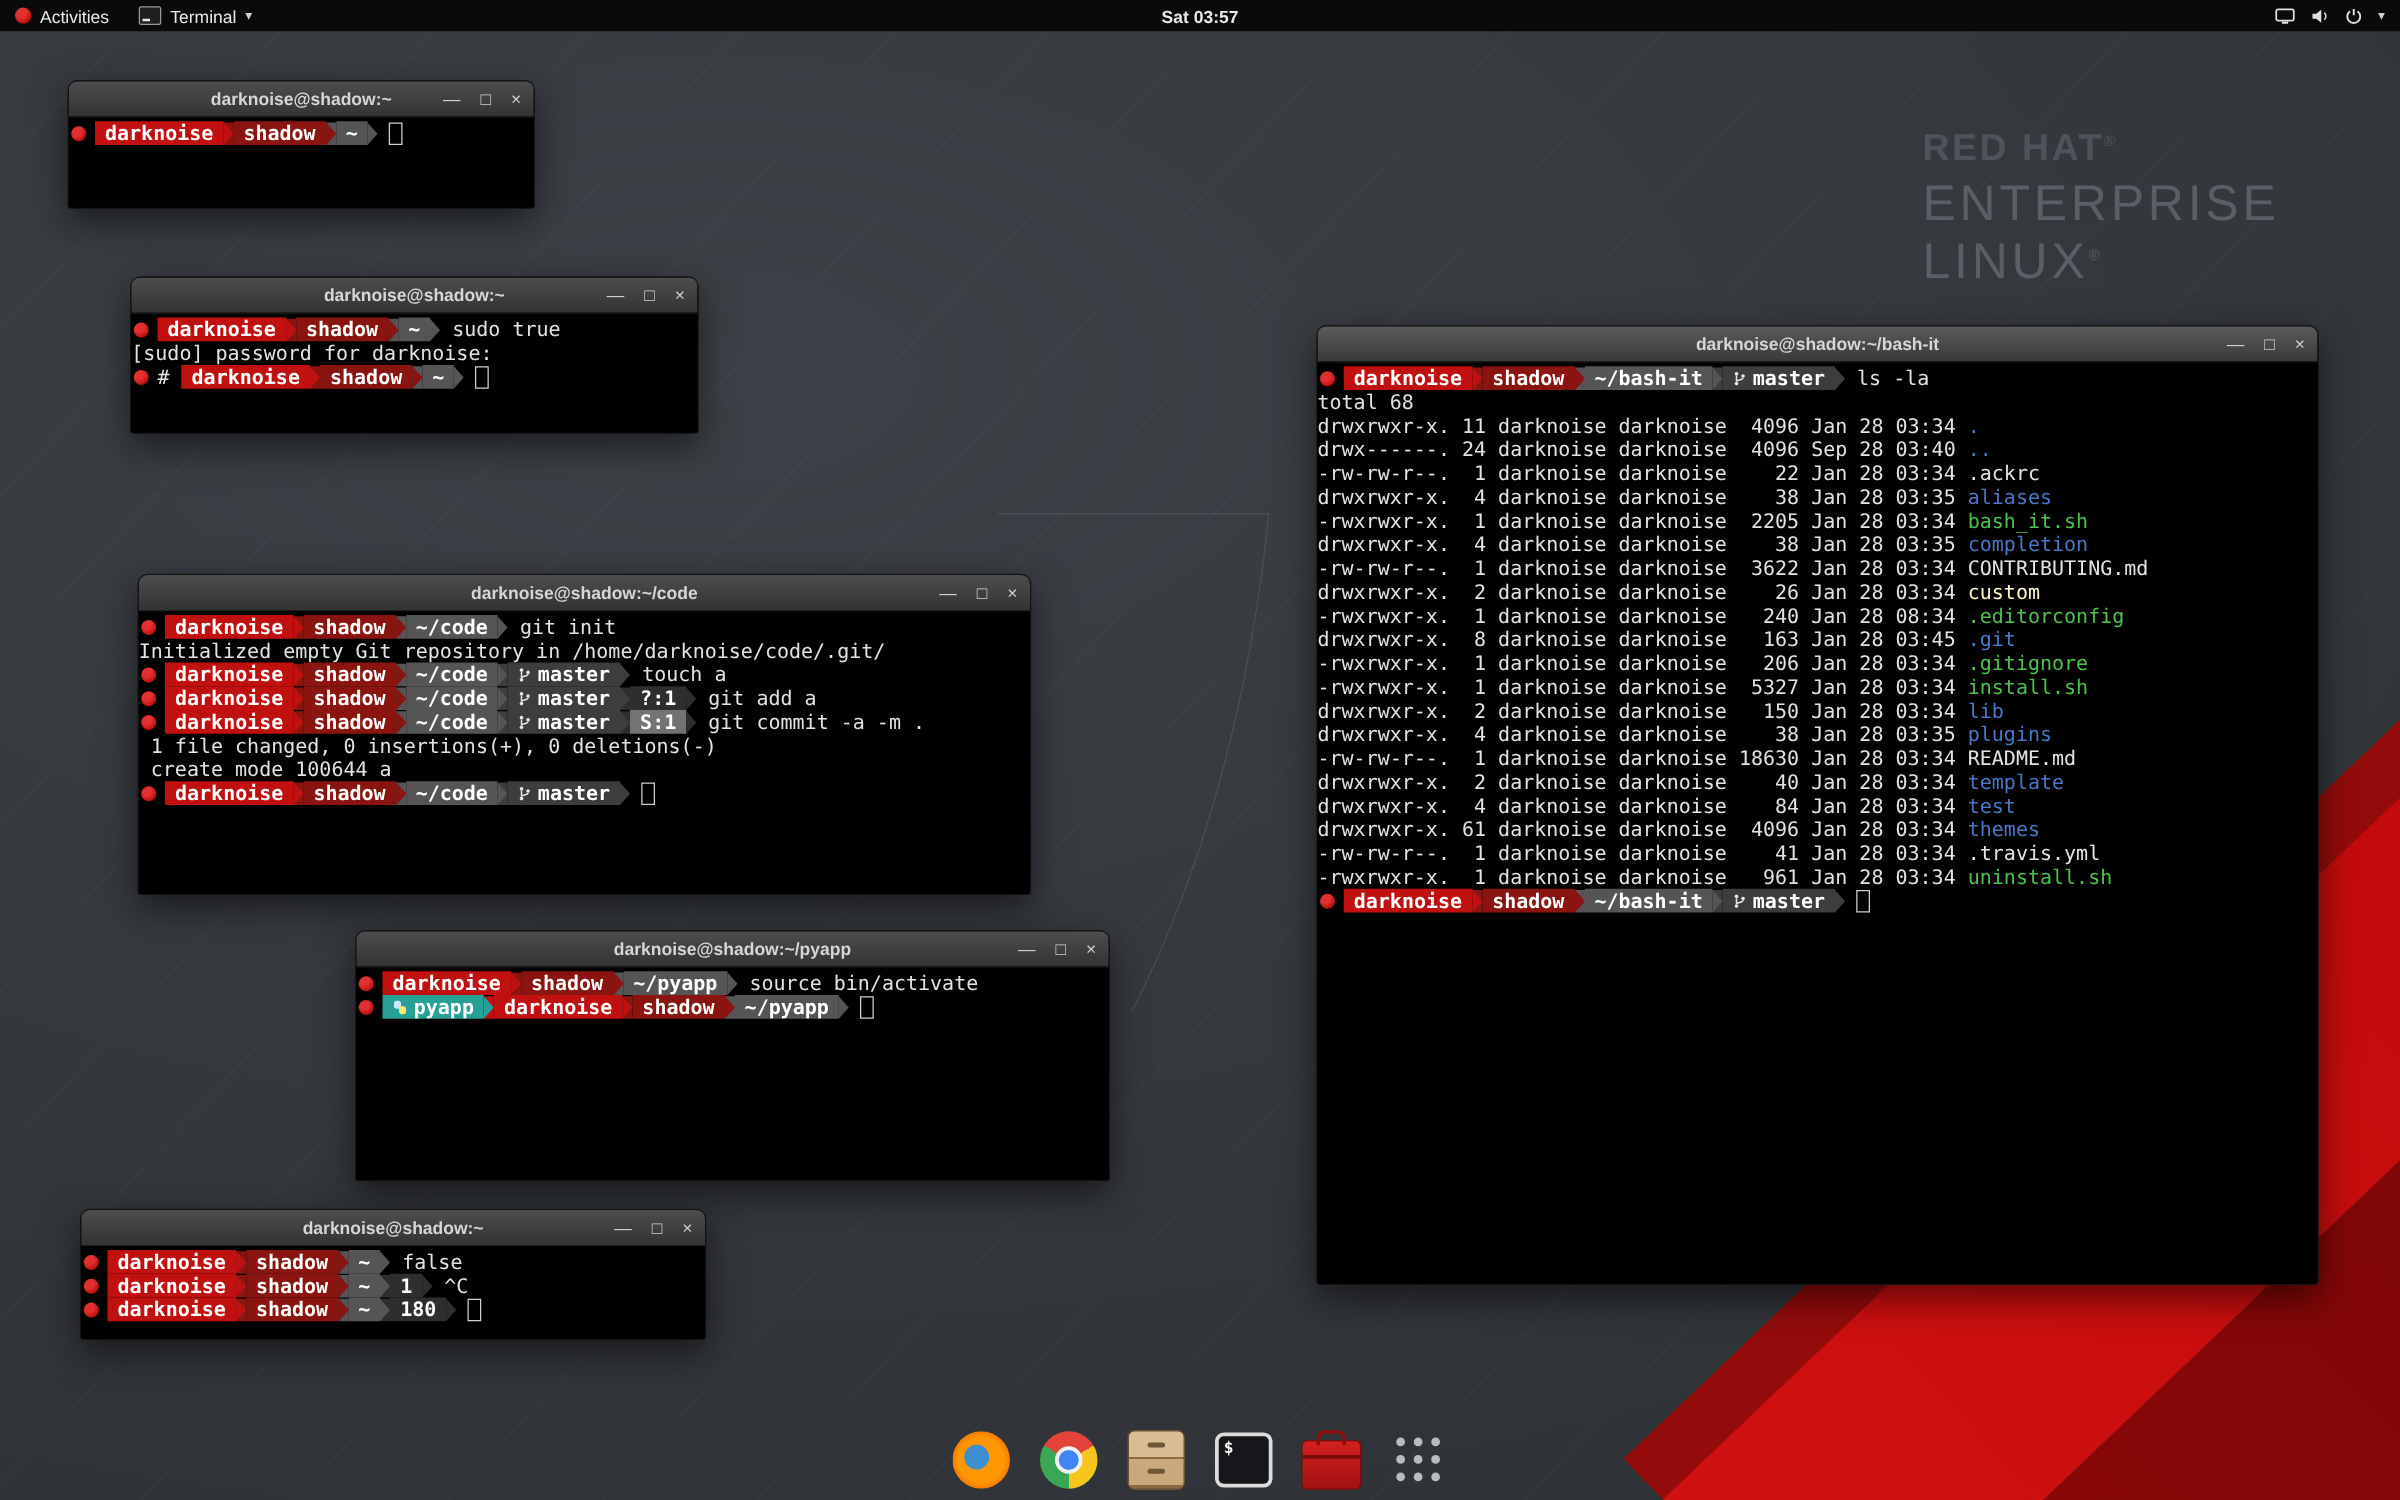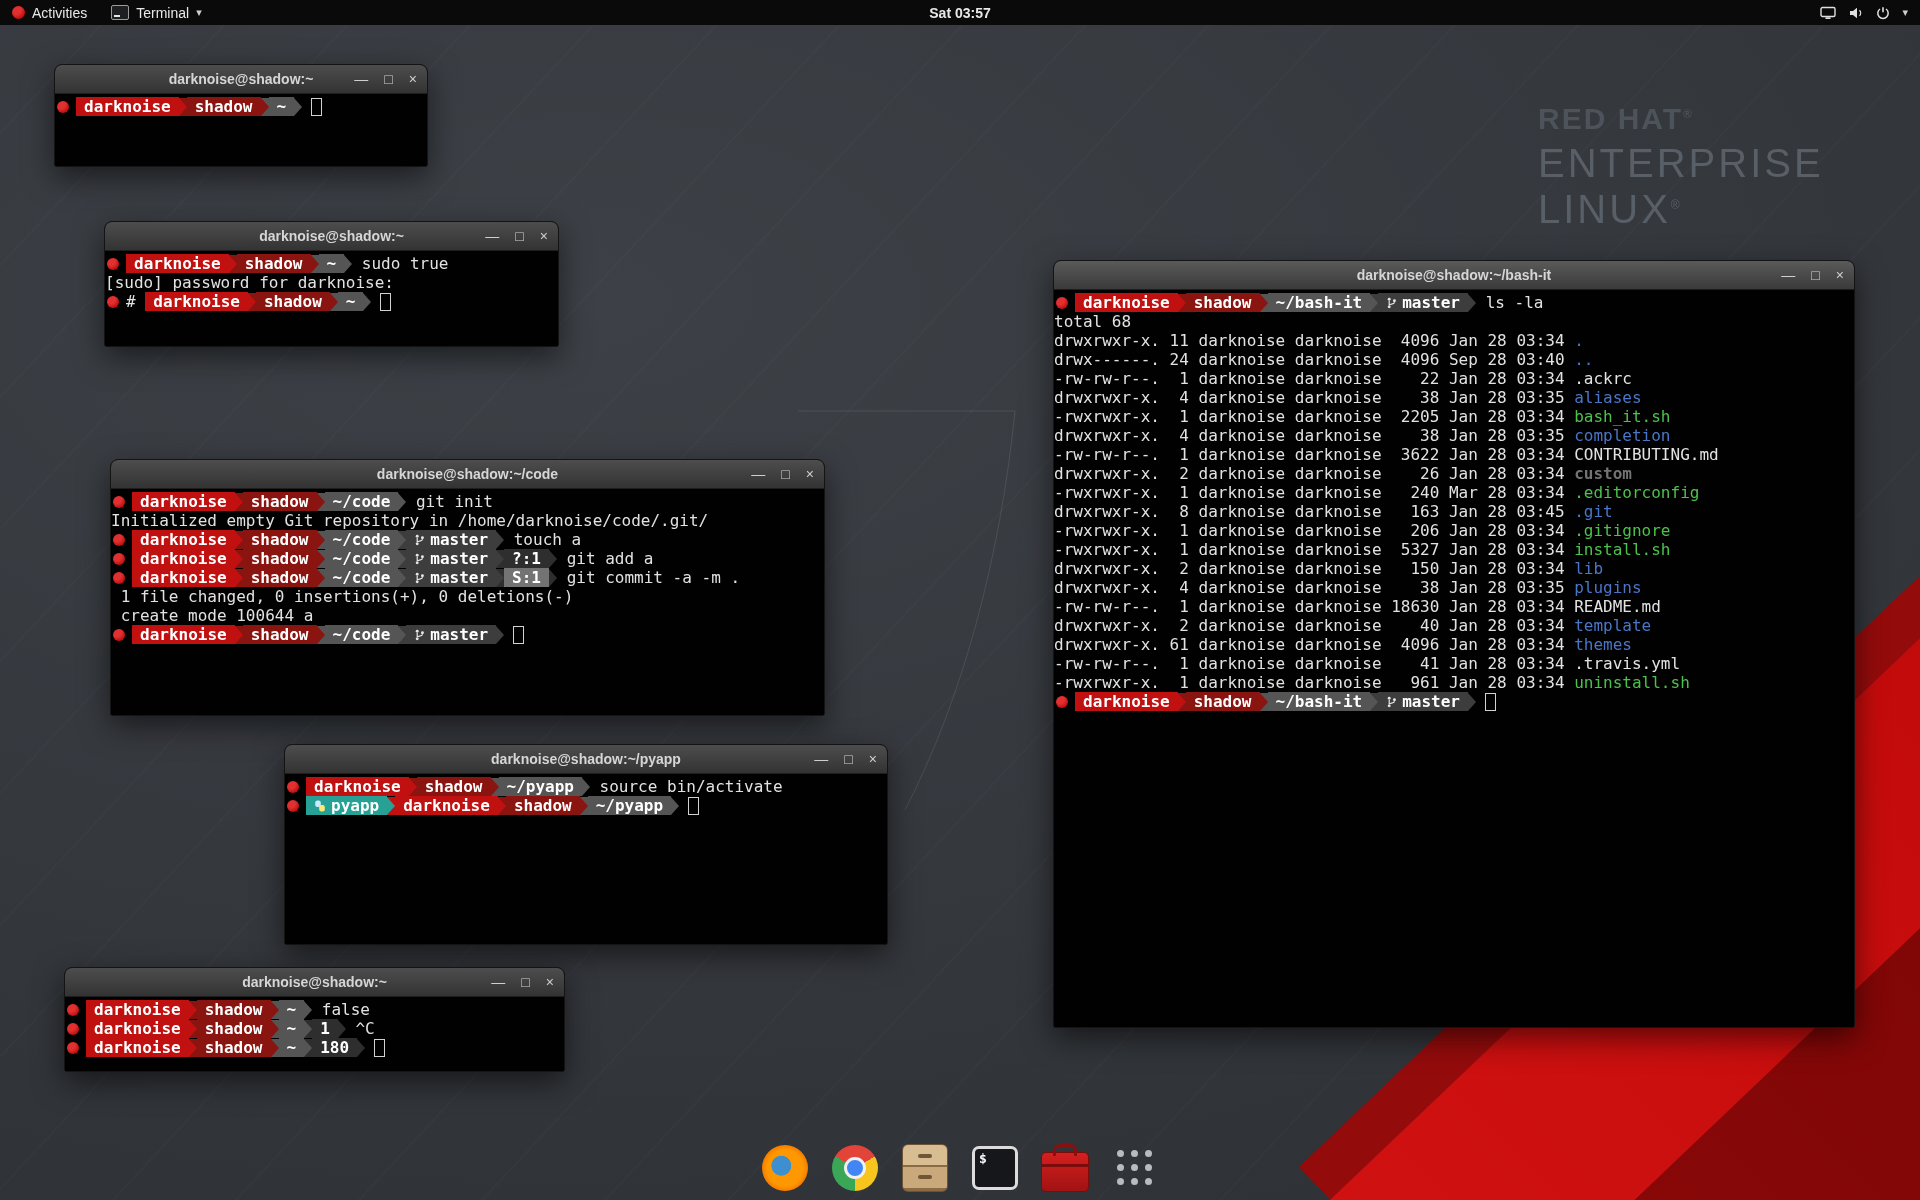--- a/index.html
+++ b/index.html
@@ -443,24 +443,24 @@
         </div>
         <div class="term-line">
           <span class="term-text">drwxrwxr-x.  4 darknoise darknoise    38 Jan 28 03:35 </span>
           <span class="term-text" style="color: rgb(74, 118, 200);">completion</span>
         </div>
         <div class="term-line">
           <span class="term-text">-rw-rw-r--.  1 darknoise darknoise  3622 Jan 28 03:34 CONTRIBUTING.md</span>
         </div>
         <div class="term-line">
           <span class="term-text">drwxrwxr-x.  2 darknoise darknoise    26 Jan 28 03:34 </span>
-          <span class="term-text" style="color: #737373; font-weight: bold;">custom</span>
-        </div>
-        <div class="term-line">
-          <span class="term-text">-rwxrwxr-x.  1 darknoise darknoise   240 Mar 28 03:34 </span>
+          <span class="term-text" style="color: #fef9c3;">custom</span>
+        </div>
+        <div class="term-line">
+          <span class="term-text">-rwxrwxr-x.  1 darknoise darknoise   240 Jan 28 08:34 </span>
           <span class="term-text" style="color: rgb(76, 194, 76);">.editorconfig</span>
         </div>
         <div class="term-line">
           <span class="term-text">drwxrwxr-x.  8 darknoise darknoise   163 Jan 28 03:45 </span>
           <span class="term-text" style="color: rgb(74, 118, 200);">.git</span>
         </div>
         <div class="term-line">
           <span class="term-text">-rwxrwxr-x.  1 darknoise darknoise   206 Jan 28 03:34 </span>
           <span class="term-text" style="color: rgb(76, 194, 76);">.gitignore</span>
         </div>
@@ -475,20 +475,24 @@
         <div class="term-line">
           <span class="term-text">drwxrwxr-x.  4 darknoise darknoise    38 Jan 28 03:35 </span>
           <span class="term-text" style="color: rgb(74, 118, 200);">plugins</span>
         </div>
         <div class="term-line">
           <span class="term-text">-rw-rw-r--.  1 darknoise darknoise 18630 Jan 28 03:34 README.md</span>
         </div>
         <div class="term-line">
           <span class="term-text">drwxrwxr-x.  2 darknoise darknoise    40 Jan 28 03:34 </span>
           <span class="term-text" style="color: rgb(74, 118, 200);">template</span>
+        </div>
+        <div class="term-line">
+          <span class="term-text">drwxrwxr-x.  4 darknoise darknoise    84 Jan 28 03:34 </span>
+          <span class="term-text" style="color: rgb(74, 118, 200);">test</span>
         </div>
         <div class="term-line">
           <span class="term-text">drwxrwxr-x. 61 darknoise darknoise  4096 Jan 28 03:34 </span>
           <span class="term-text" style="color: rgb(74, 118, 200);">themes</span>
         </div>
         <div class="term-line">
           <span class="term-text">-rw-rw-r--.  1 darknoise darknoise    41 Jan 28 03:34 .travis.yml</span>
         </div>
         <div class="term-line">
           <span class="term-text">-rwxrwxr-x.  1 darknoise darknoise   961 Jan 28 03:34 </span>

